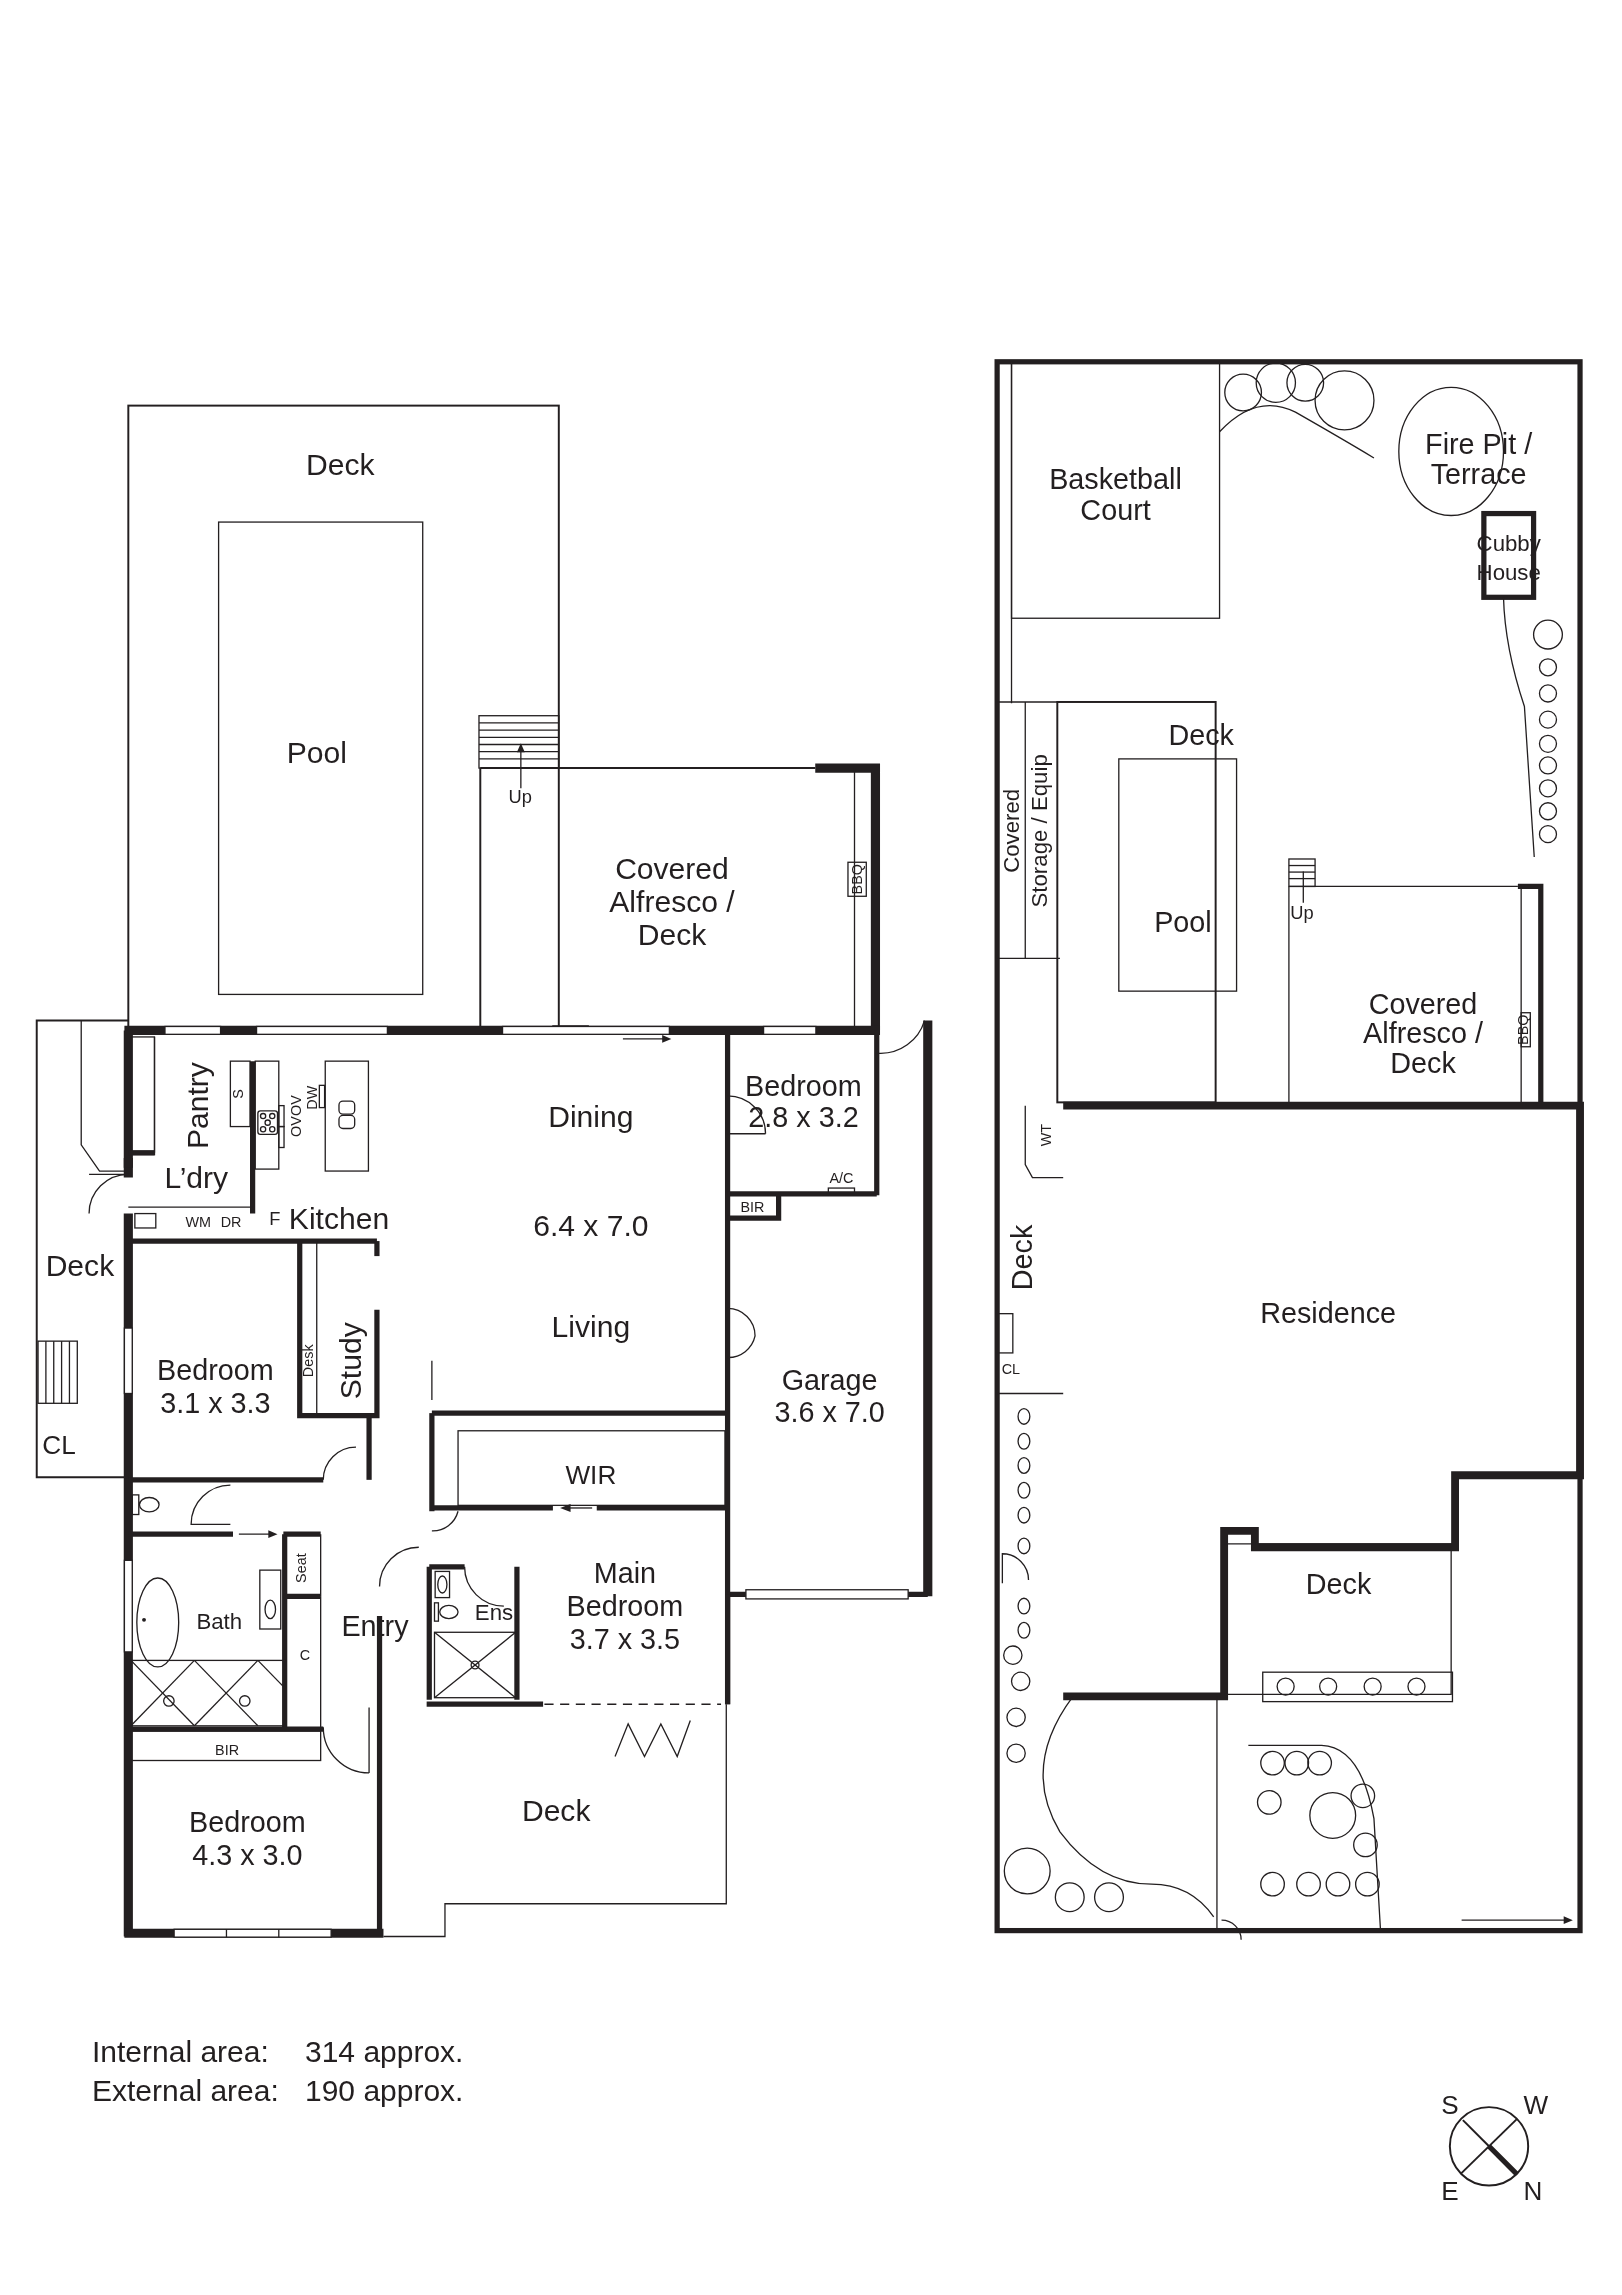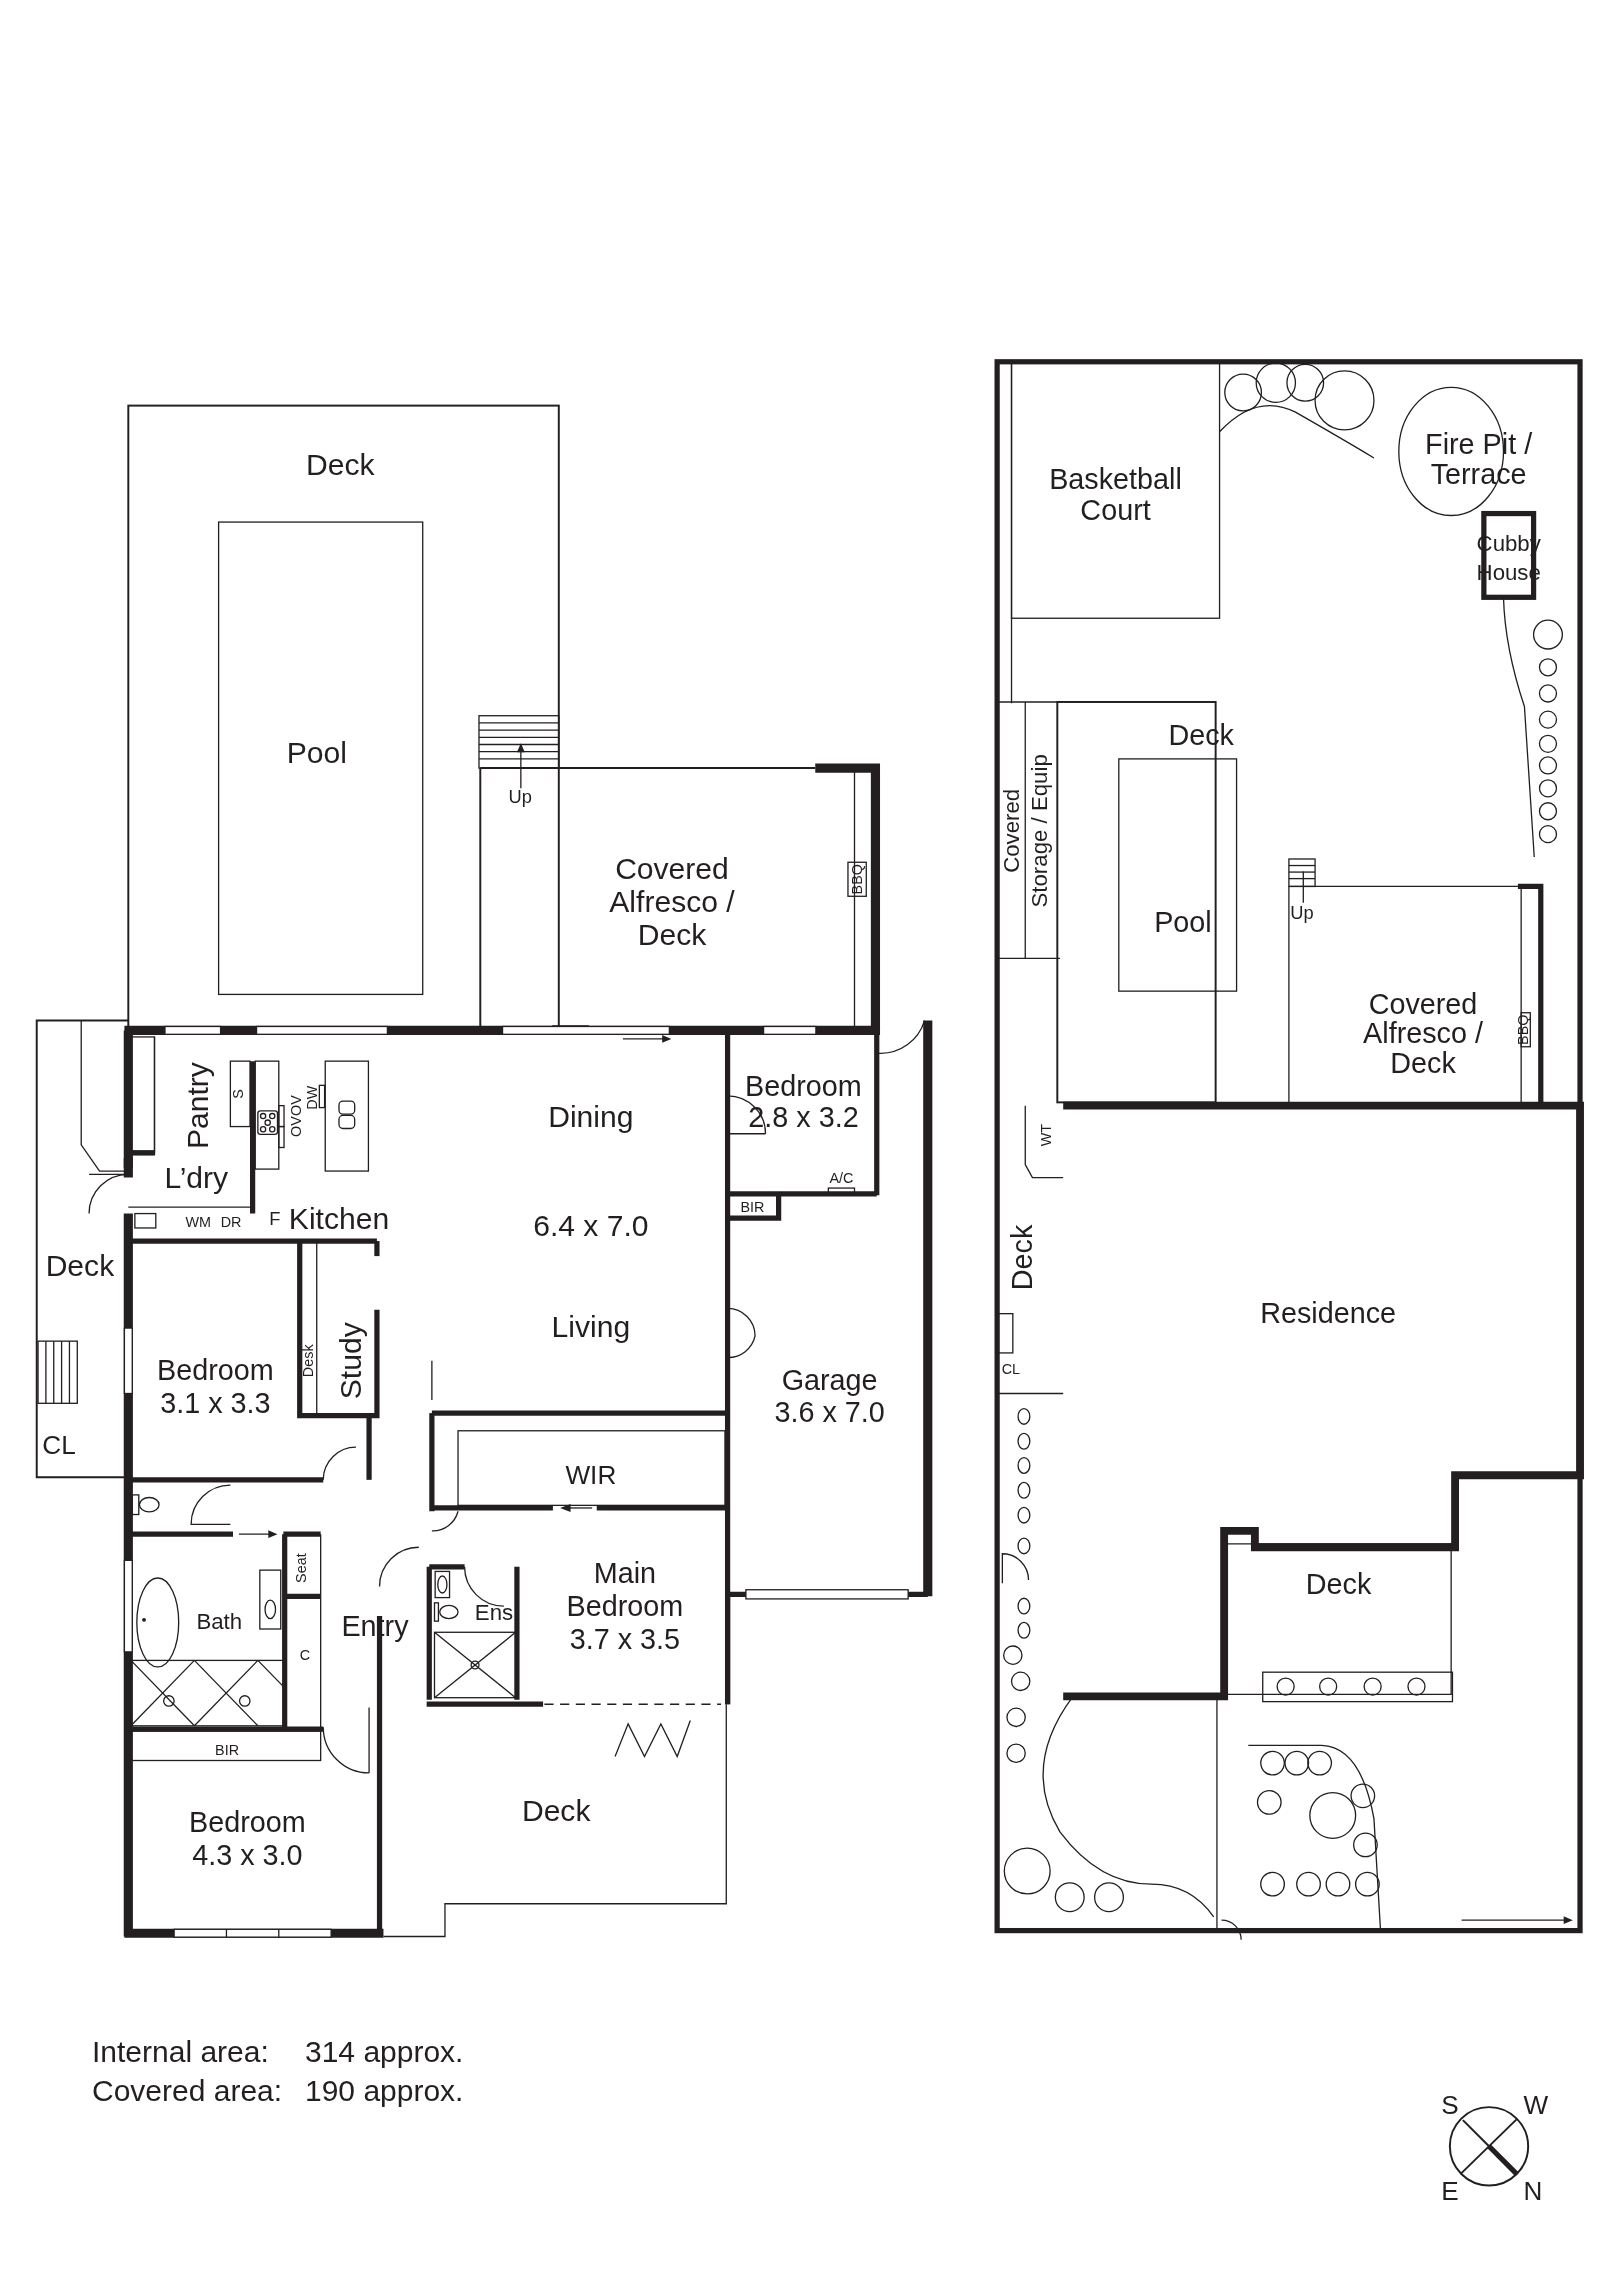--- a/index.html
+++ b/index.html
@@ -372,21 +372,21 @@
     <polygon points="2390,2929 2404,2935 2390,2941" class="wall"></polygon>
   </g>
 </svg>
 
 <div class="areas">
   <div class="row">
     <span class="k">Internal area:</span>
     <span>314 approx.</span>
   </div>
   <div class="row">
-    <span class="k">Covered area:</span>
+    <span class="k">External area:</span>
     <span>190 approx.</span>
   </div>
 </div>
 
 <svg class="compass" width="124" height="124" viewBox="0 0 190 190">
   <circle cx="95" cy="100" r="60" fill="none" stroke="#231f20" stroke-width="3"></circle>
   <line x1="55" y1="60" x2="95" y2="100" stroke="#231f20" stroke-width="3"></line>
   <line x1="95" y1="100" x2="138" y2="143" stroke="#231f20" stroke-width="8"></line>
   <line x1="52" y1="142" x2="138" y2="58" stroke="#231f20" stroke-width="3"></line>
   <text x="22" y="50" class="lbl l40">S</text>

